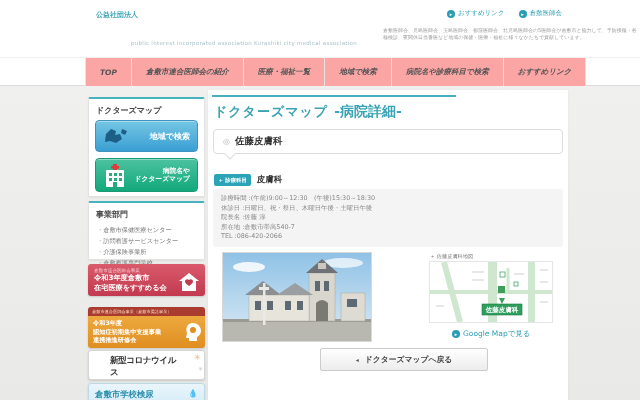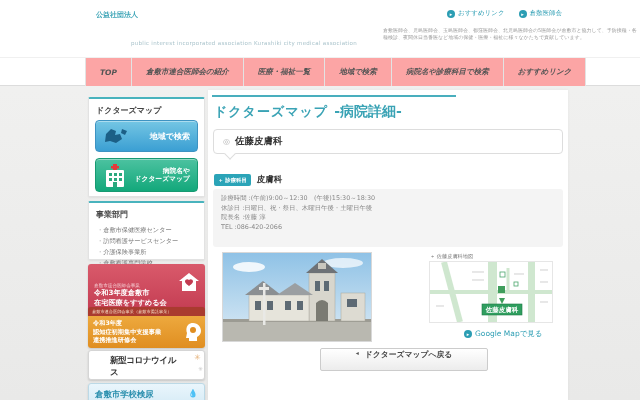--- a/index.html
+++ b/index.html
@@ -45,21 +45,21 @@
               font-size:6.8px; line-height:8.5px; height:34px; flex-direction:column;
               align-items:flex-end; justify-content:center; }
   .map-ic { position:absolute; left:6px; top:5px; }
   .hosp-ic { position:absolute; left:8px; top:5px; }
   .dept-list { list-style:none; padding:0 6px 6px 8px; }
   .dept-list li { color:#777; font-size:6.2px; line-height:11px; cursor:pointer; white-space:nowrap; }
   .dept-list li::before { content:"・"; color:#999; }
 
   .banner { position:absolute; left:88px; width:117px; border-radius:3px; overflow:hidden;
             cursor:pointer; box-shadow:0 1px 2px rgba(0,0,0,0.15); }
-  .bn-red { background:linear-gradient(#d95a6b,#c23a50); height:52px; padding:19px 6px; position:relative; }
+  .bn-red { background:linear-gradient(#d95a6b,#c23a50); height:32px; padding:4px 6px; position:relative; }
   .bn-red .tag { color:#f6cdd3; font-size:4.6px; }
   .bn-red .l1, .bn-red .l2 { color:#fff; font-size:7.2px; font-weight:bold; line-height:10px; }
   .bn-house { position:absolute; right:5px; top:8px; }
   .bn-or .strip { background:#a93b2f; color:#f3d9c2; font-size:4.2px; padding:2px 4px; }
   .bn-or .bodyo { background:linear-gradient(#eda93e,#e08e21); padding:3px 5px; height:32px; position:relative; }
   .bn-or .l1, .bn-or .l2, .bn-or .l3 { color:#fff; font-size:6.2px; font-weight:bold; line-height:8.6px; }
   .bn-head { position:absolute; right:3px; top:6px; }
   .bn-covid { background:#fff; border:1px solid #d5d5d5; height:30px; padding:4px 21px; position:relative; }
   .bn-covid .t { color:#333; font-size:8.6px; font-weight:bold; letter-spacing:-0.5px; }
   .bn-covid .s { color:#555; font-size:6.4px; font-weight:bold; margin-top:2px; }
@@ -92,25 +92,25 @@
   .dept-val { color:#333; font-size:8.5px; font-weight:bold; }
   .info-box { position:absolute; left:5px; top:99px; width:350px; height:58px;
               background:#f4f4f4; border-radius:3px; padding:5px 8px; }
   .info-box div { color:#888; font-size:6.4px; line-height:9.6px; white-space:nowrap; }
 
   .photo { position:absolute; left:14px; top:162px; width:150px; height:90px;
            border:1px solid #d8d8d8; background:#fff; }
   .map-cap { position:absolute; left:222px; top:163px; color:#777; font-size:5.2px; }
   .map-box { position:absolute; left:221px; top:171px; width:124px; height:62px;
              border:1px solid #e6e6e6; background:#fff; }
-  .gmap-link { position:absolute; left:256px; top:239px; display:flex; align-items:center; gap:3px;
+  .gmap-link { position:absolute; left:244px; top:239px; display:flex; align-items:center; gap:3px;
                color:#2b9db3; font-size:7.5px; cursor:pointer; }
   .back-btn { position:absolute; left:112px; top:258px; width:168px; height:23px;
               background:linear-gradient(#ffffff,#ececec); border:1px solid #ccc; border-radius:2px;
-              display:flex; align-items:flex-start; justify-content:center; gap:6px;
+              display:flex; align-items:center; justify-content:center; gap:6px;
               color:#444; font-size:7.8px; font-weight:bold; cursor:pointer; }
   .back-btn .arr { color:#555; font-size:6px; }
 </style>
 </head>
 <body>
 
 <div class="stage">
 
   <div class="header">
     <div class="logo">
@@ -238,20 +238,21 @@
 
     <div class="dept-row">
       <span class="dept-badge">＋ 診療科目</span>
       <span class="dept-val">皮膚科</span>
     </div>
 
     <div class="info-box">
       <div>診療時間 :(午前)9:00～12:30　(午後)15:30～18:30</div>
       <div>休診日 :日曜日、祝・祭日、木曜日午後・土曜日午後</div>
       <div>院長名 :佐藤 淳</div>
+      <div>所在地 :倉敷市帯高540-7</div>
       <div>TEL :086-420-2066</div>
     </div>
 
     <div class="photo">
       <svg width="148" height="88" viewBox="0 0 148 88">
         <defs>
           <linearGradient id="sky" x1="0" y1="0" x2="0" y2="1">
             <stop offset="0" stop-color="#8fc2e6"></stop>
               <stop offset="1" stop-color="#dcebf5"></stop>
           </linearGradient>

